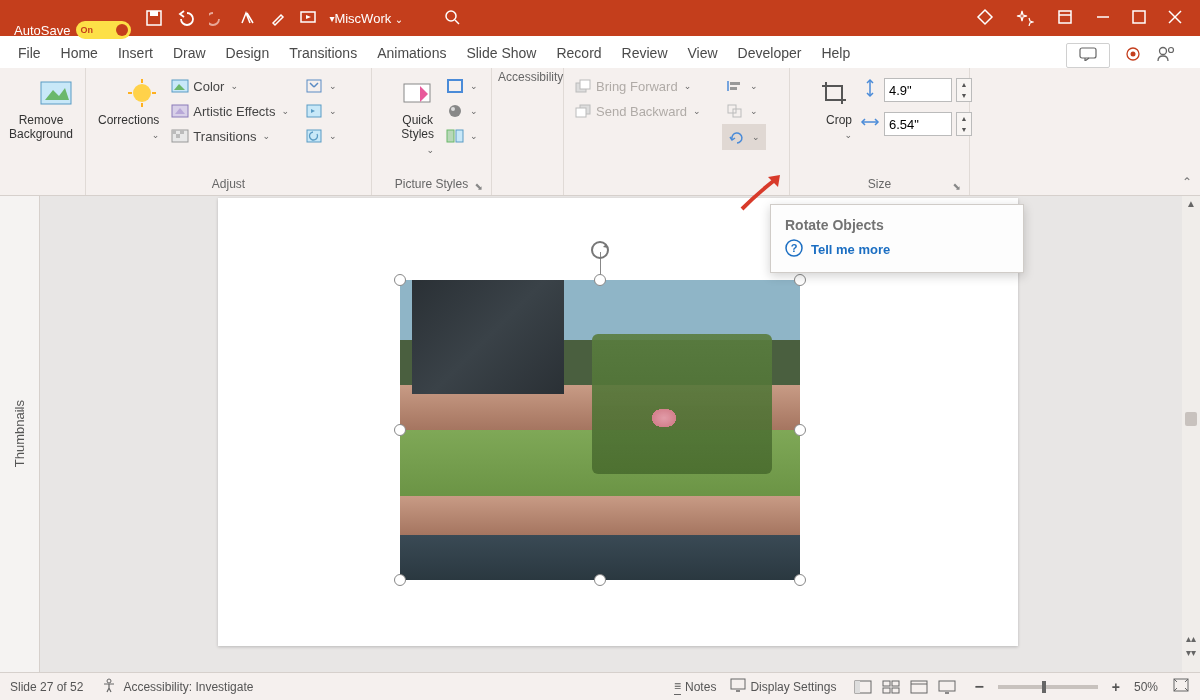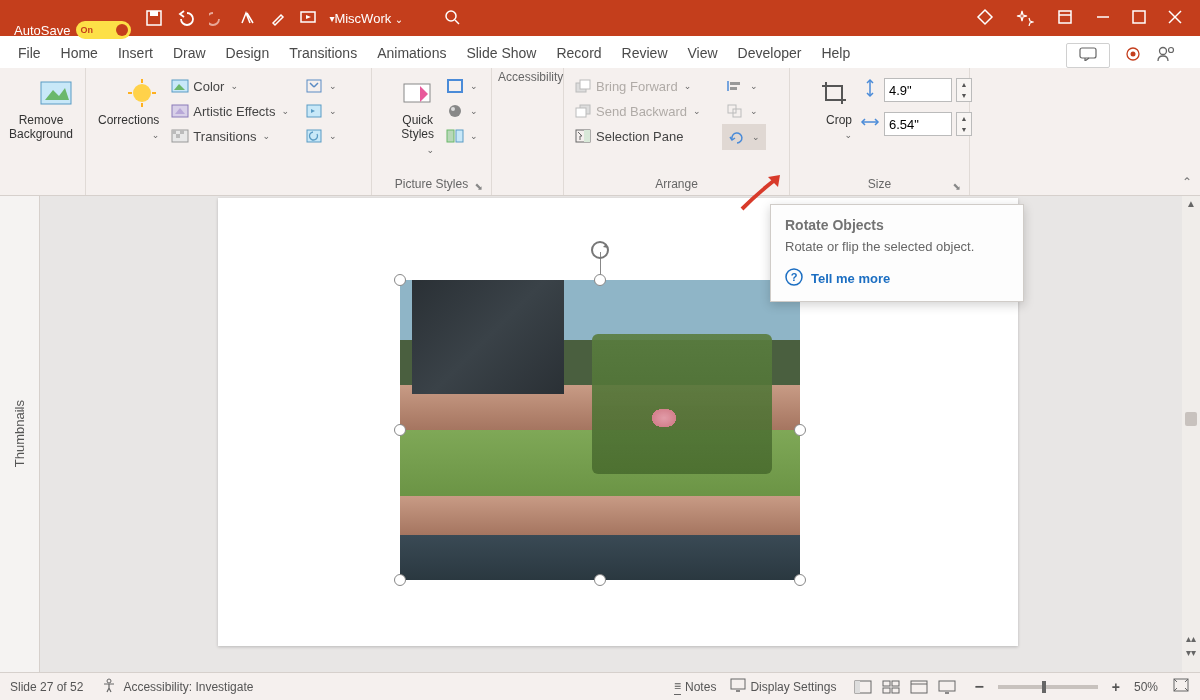--- a/index.html
+++ b/index.html
@@ -259,20 +259,21 @@
             <span class="ico">
               <svg width="18" height="16">
                 <rect x="2" y="2" width="14" height="12" fill="#c8e8f8" stroke="#5a9bc4"></rect>
                 <path d="M12 6 A4 4 0 1 1 8 4" fill="none" stroke="#5a9bc4" stroke-width="1.3"></path>
               </svg>
             </span>
             <span class="chev">⌄</span>
           </div>
       </div>
     </div>
+    <div class="group-label">Adjust</div>
   </div>
   <div class="group" style="width:120px;">
     <div class="group-body">
       <div class="bigbtn">
         <span class="ico">
             <svg width="34" height="30">
               <rect x="4" y="6" width="26" height="18" fill="#fff" stroke="#888"></rect>
               <path d="M20 8 L28 16 L20 24" fill="#e85a9a"></path>
             </svg>
           </span>
@@ -330,30 +331,20 @@
         <div class="smallrow disabled">
             <span class="ico">
               <svg width="18" height="16">
                 <rect x="6" y="2" width="10" height="9" fill="#ddd" stroke="#bbb"></rect>
                 <rect x="2" y="5" width="10" height="9" fill="#fff" stroke="#bbb"></rect>
               </svg>
             </span>
             <span>Send Backward</span>
             <span class="chev">⌄</span>
           </div>
-        <div class="smallrow">
-            <span class="ico">
-              <svg width="18" height="16">
-                <rect x="2" y="2" width="14" height="12" fill="none" stroke="#666"></rect>
-                <rect x="10" y="2" width="6" height="12" fill="#d8e8d8"></rect>
-                <path d="M4 4 L8 8 L6 8 L6 12" fill="none" stroke="#666"></path>
-              </svg>
-            </span>
-            <span>Selection Pane</span>
-          </div>
       </div>
       <div class="vcol">
         <div class="smallrow">
             <span class="ico">
               <svg width="18" height="16">
                 <line x1="2" y1="3" x2="2" y2="13" stroke="#4a8bd8" stroke-width="1.5"></line>
                 <rect x="4" y="4" width="10" height="3" fill="#999"></rect>
                 <rect x="4" y="9" width="7" height="3" fill="#999"></rect>
               </svg>
             </span>
@@ -372,21 +363,20 @@
             <span class="ico">
               <svg width="18" height="16">
                 <path d="M4 10 A5 5 0 1 1 9 14" fill="none" stroke="#4a8bd8" stroke-width="1.5"></path>
                 <path d="M2 8 L4 11 L7 9" fill="none" stroke="#4a8bd8" stroke-width="1.5"></path>
               </svg>
             </span>
             <span class="chev">⌄</span>
           </div>
       </div>
     </div>
-    <div class="group-label">Arrange</div>
   </div>
   <div class="group" style="width:180px;">
     <div class="group-body">
       <div class="bigbtn">
         <span class="ico">
             <svg width="34" height="30">
               <path d="M8 4 L8 22 L28 22 M4 8 L24 8 L24 26" fill="none" stroke="#555" stroke-width="2"></path>
             </svg>
           </span>
         <span>Crop</span>
@@ -451,21 +441,20 @@
 
 <div class="arrow-callout">
   <svg width="50" height="40">
       <path d="M4 36 Q20 20 38 6" fill="none" stroke="#d83a2a" stroke-width="4"></path>
       <path d="M30 4 L42 2 L40 14 Z" fill="#d83a2a"></path>
     </svg>
 </div>
 
 <div class="tooltip">
   <div class="tt-title">Rotate Objects</div>
-  <div class="tt-desc">Rotate or flip the selected object.</div>
   <div class="tt-link">
     <span><svg width="18" height="18">
           <circle cx="9" cy="9" r="8" fill="none" stroke="#1b6ec2" stroke-width="1.5"></circle>
           <text x="9" y="13" text-anchor="middle" font-size="11" fill="#1b6ec2" font-weight="bold">?</text>
         </svg></span>
     <span>Tell me more</span>
   </div>
 </div>
 
 <div class="vscroll">

